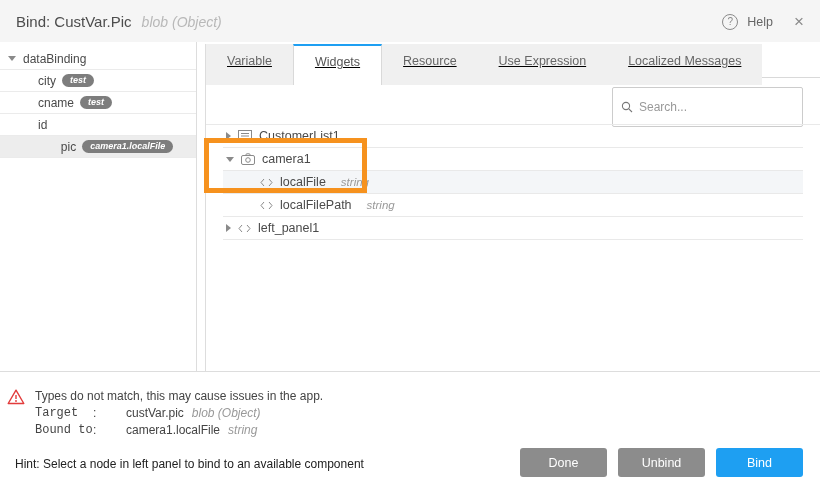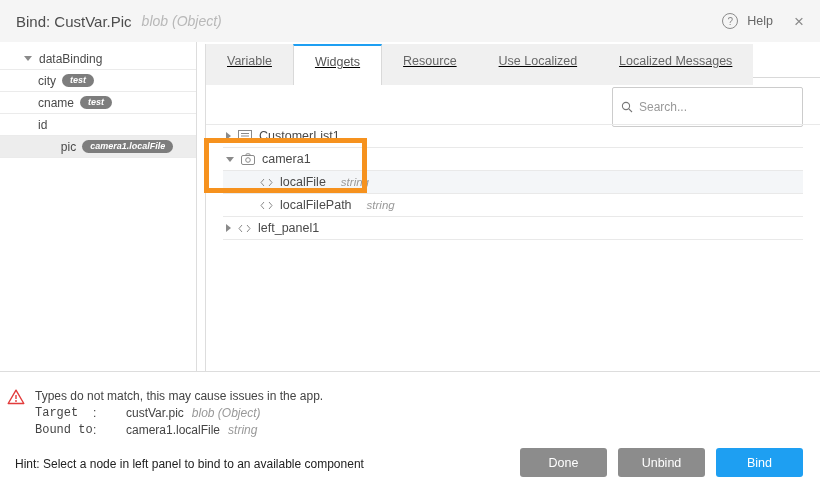--- a/index.html
+++ b/index.html
@@ -2,35 +2,35 @@
 <html><head>
 <meta charset="utf-8">
 <style>
   * { margin:0; padding:0; box-sizing:border-box; }
   html,body { background:#e9e9e9; }
   body { font-family:"Liberation Sans", sans-serif; }
   .window { position:relative; width:820px; height:488px; background:#fff; overflow:hidden; }
 
   
   .hdr { position:absolute; top:0; left:0; right:0; height:42px; background:#f5f5f5;
-         display:flex; align-items:center; padding:12px 16px; }
+         display:flex; align-items:flex-end; padding:12px 16px; }
   .hdr-title { font-size:15px; color:#4d4d4d; }
   .hdr-sub { font-size:14px; color:#b8b8b8; font-style:italic; margin-left:10px; }
   .hdr-right { margin-left:auto; display:flex; align-items:center; gap:9px; }
   .help-circle { width:16px; height:16px; border:1px solid #8a8a8a; border-radius:50%;
                  color:#8a8a8a; font-size:10px; display:flex; align-items:center; justify-content:center; }
   .help-label { font-size:12.5px; color:#666; }
   .close-x { font-size:17px; color:#8a8a8a; margin-left:12px; cursor:pointer; line-height:1; }
 
   
   .sidebar { position:absolute; left:0; top:42px; width:197px; height:330px;
              border-right:1px solid #ddd; background:#fff; padding-top:6px; }
   .srow { height:22px; display:flex; align-items:center; border-bottom:1px solid #ebebeb;
           font-size:12px; color:#4a4a4a; }
-  .srow.root { padding-left:24px; gap:7px; }
+  .srow.root { padding-left:8px; gap:7px; }
   .srow.child { padding-left:38px; gap:6px; }
   .srow.sel { background:#ededed;justify-content:center; }
   .badge { background:#7d7d7d; color:#fff; font-style:italic; font-size:9px; font-weight:bold;
            border-radius:9px; padding:2px 8px; line-height:1; }
   .badge:empty { display:none; }
 
   
   .arr-d { width:0; height:0; border-left:4px solid transparent; border-right:4px solid transparent;
            border-top:5px solid #8a8a8a; display:inline-block; }
   .arr-r { width:0; height:0; border-top:4px solid transparent; border-bottom:4px solid transparent;
@@ -119,21 +119,21 @@
       <span class="badge">camera1.localFile</span>
     </div>
   </div>
 
   <div class="panel">
     <div class="tabbar">
       <div class="tabs">
         <div class="tab">Variable</div>
         <div class="tab active">Widgets</div>
         <div class="tab">Resource</div>
-        <div class="tab">Use Localized</div>
+        <div class="tab">Use Expression</div>
         <div class="tab">Localized Messages</div>
       </div>
     </div>
 
     <div class="searchbox">
       <svg width="12" height="12" viewBox="0 0 12 12">
         <circle cx="5" cy="5" r="3.6" fill="none" stroke="#777" stroke-width="1.1"></circle>
         <line x1="7.8" y1="7.8" x2="11" y2="11" stroke="#777" stroke-width="1.1"></line>
       </svg>
       <input class="search-input" placeholder="Search..." style="">

